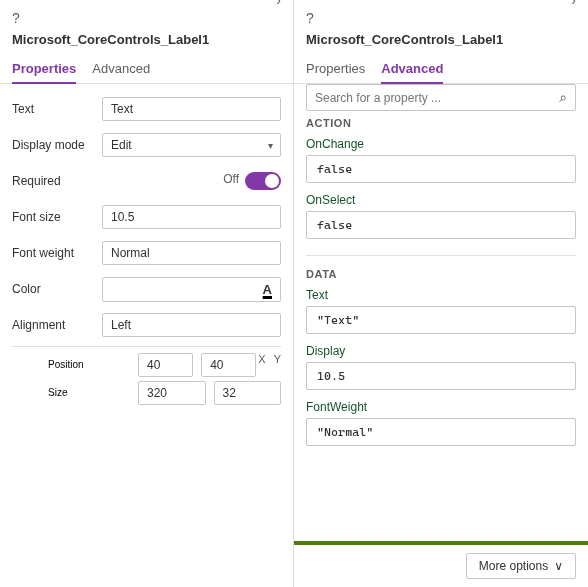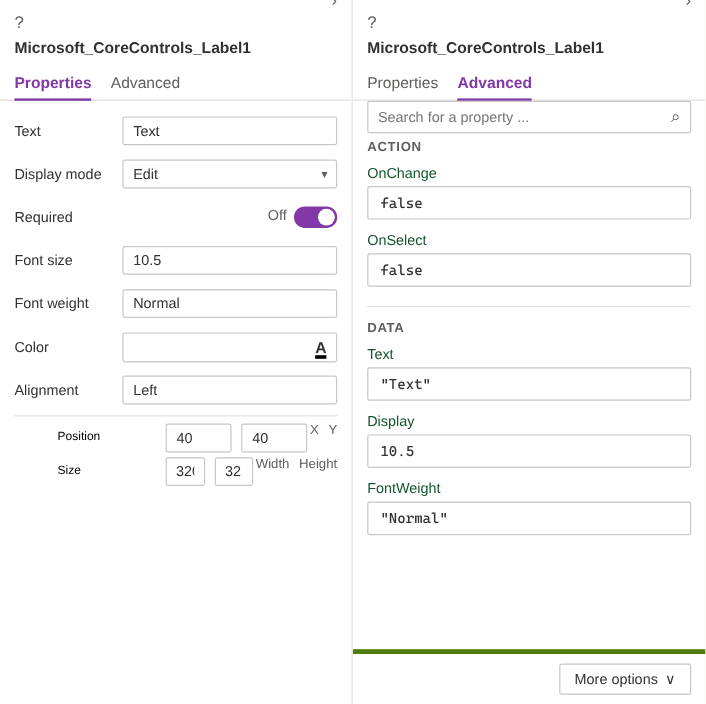--- a/index.html
+++ b/index.html
@@ -443,24 +443,20 @@
       <div class="position-label">Size</div>
       <div class="position-inputs">
         <div class="position-fields">
           <div class="position-field">
             <input class="pos-input" type="text" value="320" style="">
           </div>
           <div class="position-field">
             <input class="pos-input" type="text" value="32" style="">
           </div>
         </div>
-        <div class="pos-sublabels">
-          <div class="pos-sublabel">Width</div>
-          <div class="pos-sublabel">Height</div>
-        </div>
       </div>
     </div>
 
   </div>
 </div>
 
 <div class="panel panel-right">
   <div class="panel-header">
     <span class="help-icon">?</span>
     <span class="chevron-right">›</span>

